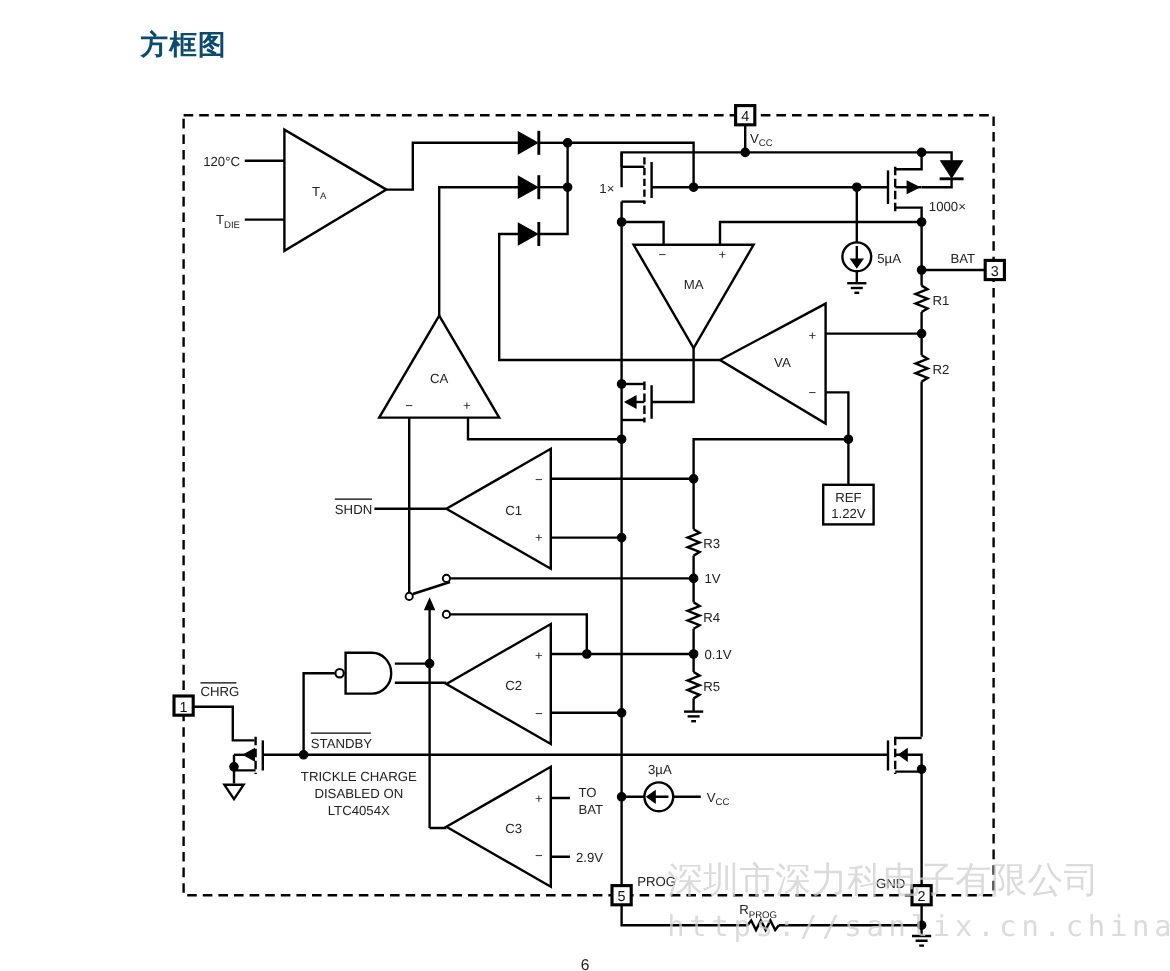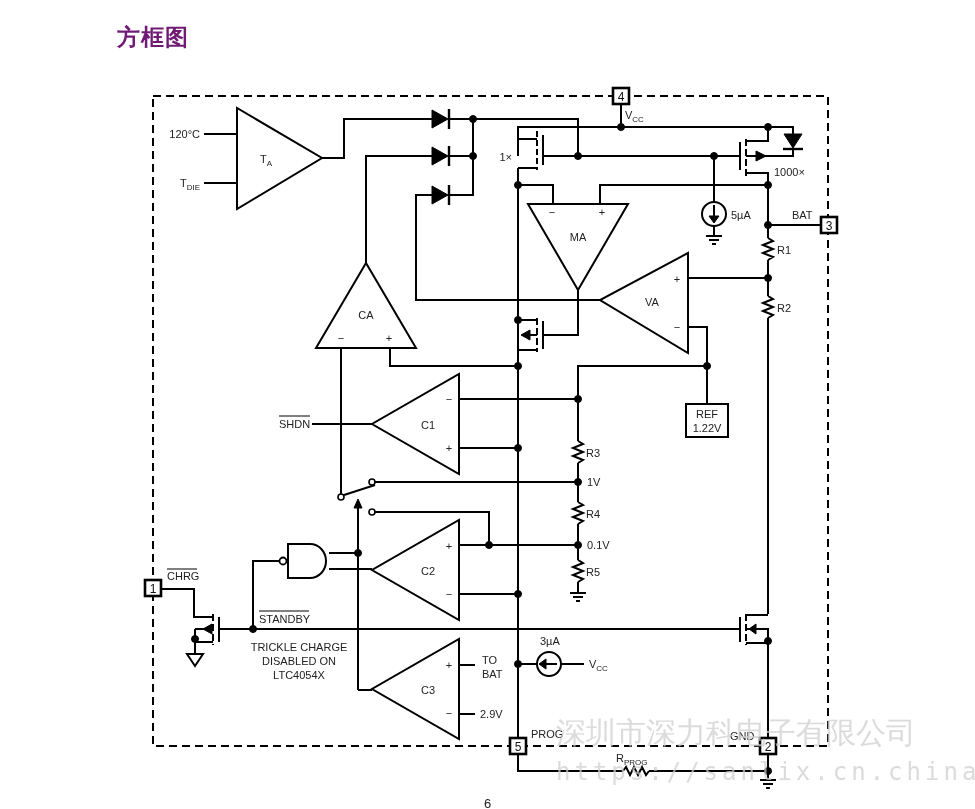--- a/index.html
+++ b/index.html
@@ -1,17 +1,17 @@
 <!DOCTYPE html>
 <html><head>
 <meta charset="utf-8">
 <style>
   html, body { margin: 0; padding: 0; background: #ffffff; }
   body { width: 975px; height: 809px; position: relative; overflow: hidden; font-family: "Liberation Sans", sans-serif; }
-  .title { position: absolute; left: 117px; top: 22px; font-family: "DejaVu Serif", serif; font-weight: bold; font-size: 23px; color: #701a75; letter-spacing: 1px; }
+  .title { position: absolute; left: 117px; top: 22px; font-family: "DejaVu Serif", serif; font-weight: bold; font-size: 23px; color: #0c4a6e; letter-spacing: 1px; }
   .page-num { position: absolute; left: 484px; top: 796px; font-size: 13px; color: #222; }
   svg { position: absolute; left: 0; top: 0; }
   .w { stroke: #000; stroke-width: 2; fill: none; }
   .th { stroke: #000; stroke-width: 2.4; fill: none; }
   .fillb { fill: #000; stroke: #000; }
   .box { stroke: #000; stroke-width: 2.6; fill: #fff; }
   .dash { stroke: #000; stroke-width: 2; fill: none; stroke-dasharray: 8 5; }
   .lbl { font-family: "Liberation Sans", sans-serif; font-size: 11px; fill: #222; }
   .lblc { font-family: "Liberation Sans", sans-serif; font-size: 11px; fill: #222; text-anchor: middle; }
   .sub { font-size: 8px; }

